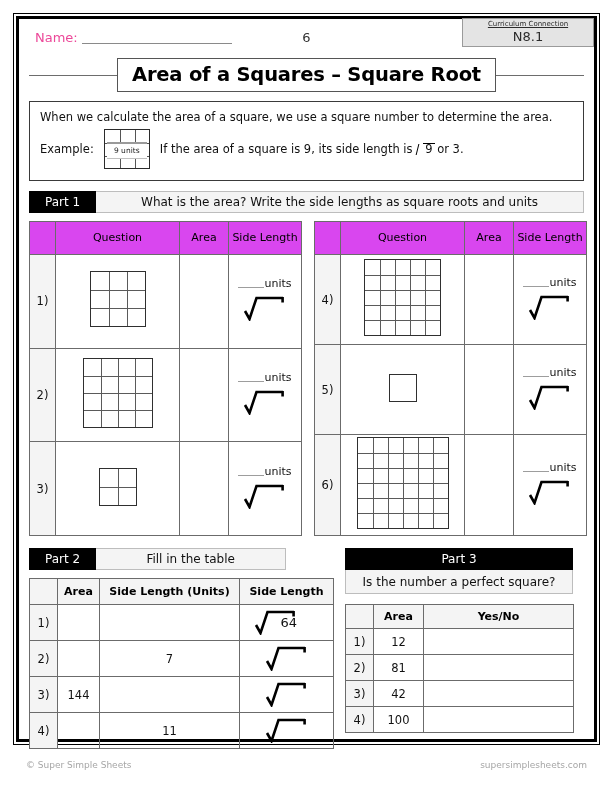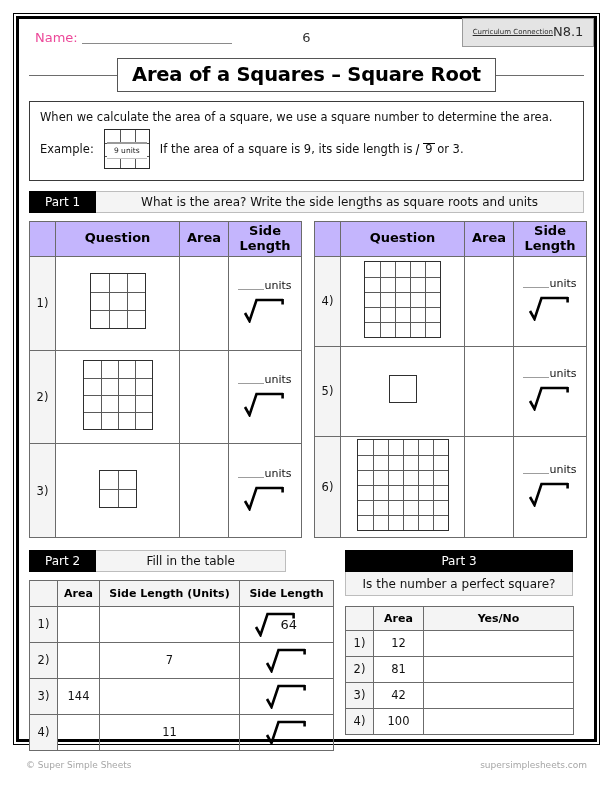--- a/index.html
+++ b/index.html
@@ -59,20 +59,21 @@
     pointer-events: none;
   }
   .curriculum-badge {
     position: absolute;
     right: -10px; top: -1px;
     width: 132px; height: 29px;
     background: #e4e4e4;
     border: 1px solid #9a9a9a;
     box-sizing: border-box;
     display: flex;
+    flex-direction: column;
     align-items: center;
     justify-content: center;
     line-height: 1.25;
   }
   .cc-title {
     font-size: 7px;
     color: #2b2b2b;
     text-decoration: underline;
   }
   .cc-code {
@@ -218,23 +219,23 @@
     border-collapse: collapse;
     table-layout: fixed;
     width: 274px;
     border: 1px solid #6b6b6b;
   }
   table.q-table th, table.q-table td {
     border: 1px solid #6b6b6b;
     box-sizing: border-box;
   }
   table.q-table thead th {
-    background: #c4b5fd;
-    font-size: 13px;
-    font-weight: bold;
+    background: #d946ef;
+    font-size: 11px;
+    font-weight: normal;
     color: #000;
     height: 33px;
     padding: 2px;
     line-height: 1.15;
   }
   .col-idx { width: 26px; }
   .col-q   { width: 124px; }
   .col-a   { width: 49px; }
   .col-sl  { width: 73px; }
   td.idx {

